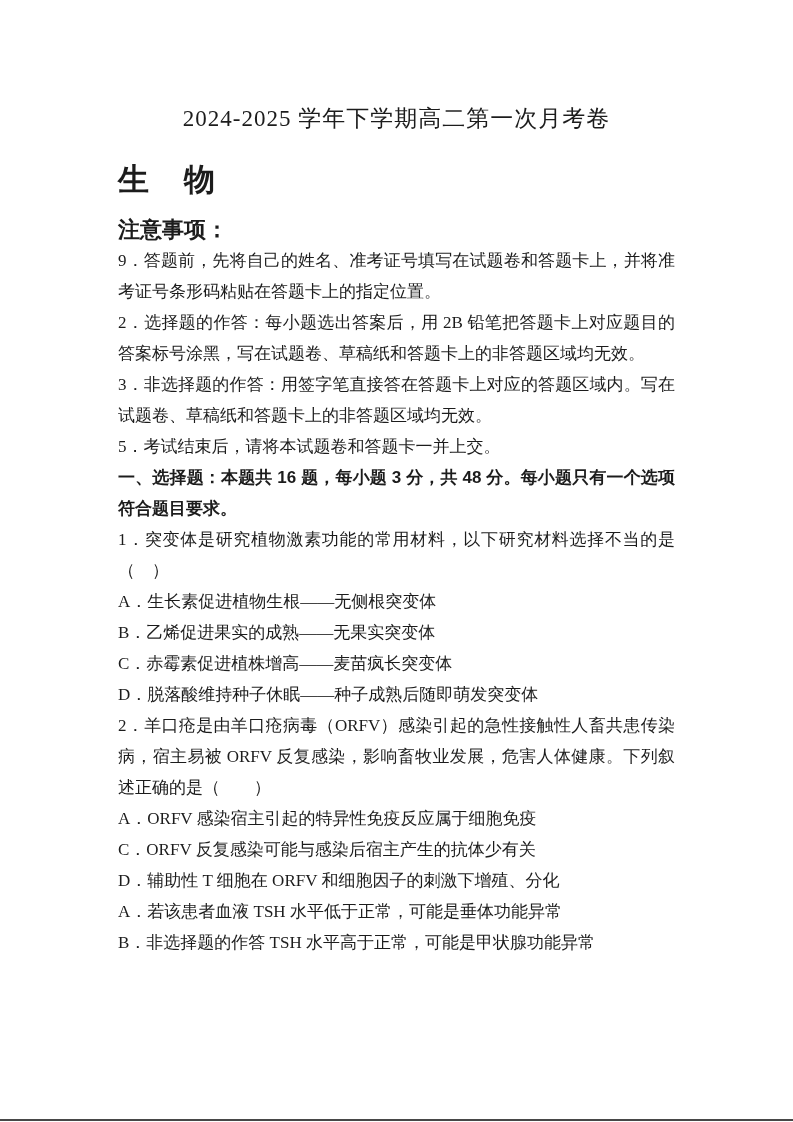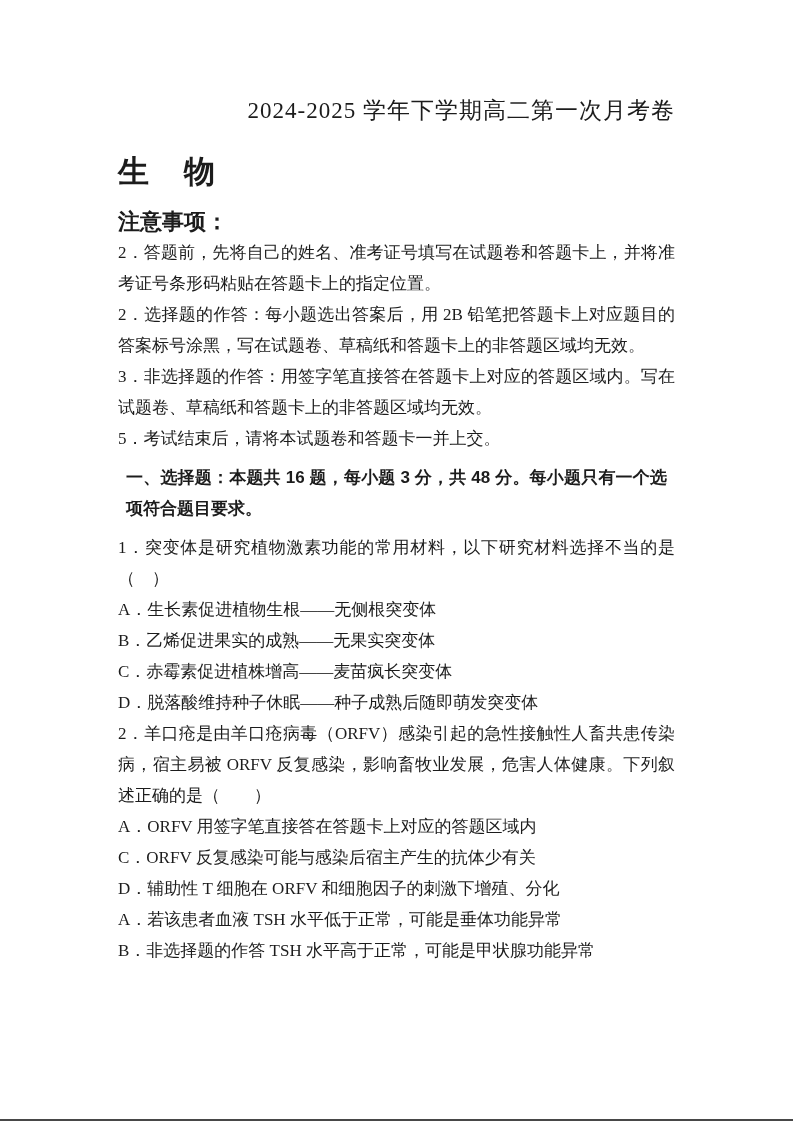--- a/index.html
+++ b/index.html
@@ -18,24 +18,25 @@
   }
   .content {
     position: absolute;
     left: 118px;
     top: 96px;
     width: 557px;
   }
   .exam-title {
     font-size: 23px;
     line-height: 30px;
-    text-align: right;
+    text-align: center;
     font-weight: 500;
     letter-spacing: 1px;
     white-space: nowrap;
+    margin-top: 8px;
   }
   .subject-title {
     margin-top: 26px;
     font-family: "Liberation Sans", "DejaVu Sans", sans-serif;
     font-size: 31px;
     line-height: 40px;
     font-weight: bold;
     letter-spacing: 2px;
   }
   .notice-heading {
@@ -46,21 +47,21 @@
     font-weight: bold;
   }
   .para {
     margin: 0;
     font-size: 17px;
     line-height: 31px;
     text-align: justify;
     text-justify: inter-character;
   }
   .section-heading {
-    margin: 8px;
+    margin: 0;
     font-family: "Liberation Sans", "DejaVu Sans", sans-serif;
     font-size: 17px;
     line-height: 31px;
     font-weight: bold;
     text-align: justify;
     text-justify: inter-character;
   }
   .bottom-rule {
     position: absolute;
     left: 0;
@@ -73,35 +74,35 @@
 </head>
 <body>
 
 <div class="page">
   <div class="content">
 
     <div class="exam-title">2024-2025 学年下学期高二第一次月考卷</div>
     <div class="subject-title">生　物</div>
 
     <div class="notice-heading">注意事项：</div>
-    <p class="para">2．答题前，先将自己的姓名、准考证号填写在试题卷和答题卡上，并将准考证号条形码粘贴在答题卡上的指定位置。</p>
+    <p class="para">9．答题前，先将自己的姓名、准考证号填写在试题卷和答题卡上，并将准考证号条形码粘贴在答题卡上的指定位置。</p>
     <p class="para">2．选择题的作答：每小题选出答案后，用 2B 铅笔把答题卡上对应题目的答案标号涂黑，写在试题卷、草稿纸和答题卡上的非答题区域均无效。</p>
     <p class="para">3．非选择题的作答：用签字笔直接答在答题卡上对应的答题区域内。写在试题卷、草稿纸和答题卡上的非答题区域均无效。</p>
     <p class="para">5．考试结束后，请将本试题卷和答题卡一并上交。</p>
 
     <p class="section-heading">一、选择题：本题共 16 题，每小题 3 分，共 48 分。每小题只有一个选项符合题目要求。</p>
 
     <p class="para">1．突变体是研究植物激素功能的常用材料，以下研究材料选择不当的是（　）</p>
     <p class="para">A．生长素促进植物生根——无侧根突变体</p>
     <p class="para">B．乙烯促进果实的成熟——无果实突变体</p>
     <p class="para">C．赤霉素促进植株增高——麦苗疯长突变体</p>
     <p class="para">D．脱落酸维持种子休眠——种子成熟后随即萌发突变体</p>
 
     <p class="para">2．羊口疮是由羊口疮病毒（ORFV）感染引起的急性接触性人畜共患传染病，宿主易被 ORFV 反复感染，影响畜牧业发展，危害人体健康。下列叙述正确的是（　　）</p>
-    <p class="para">A．ORFV 用签字笔直接答在答题卡上对应的答题区域内</p>
+    <p class="para">A．ORFV 感染宿主引起的特异性免疫反应属于细胞免疫</p>
     <p class="para">C．ORFV 反复感染可能与感染后宿主产生的抗体少有关</p>
     <p class="para">D．辅助性 T 细胞在 ORFV 和细胞因子的刺激下增殖、分化</p>
 
     <p class="para">A．若该患者血液 TSH 水平低于正常，可能是垂体功能异常</p>
     <p class="para">B．非选择题的作答 TSH 水平高于正常，可能是甲状腺功能异常</p>
 
   </div>
 
   <div class="bottom-rule"></div>
 </div>

